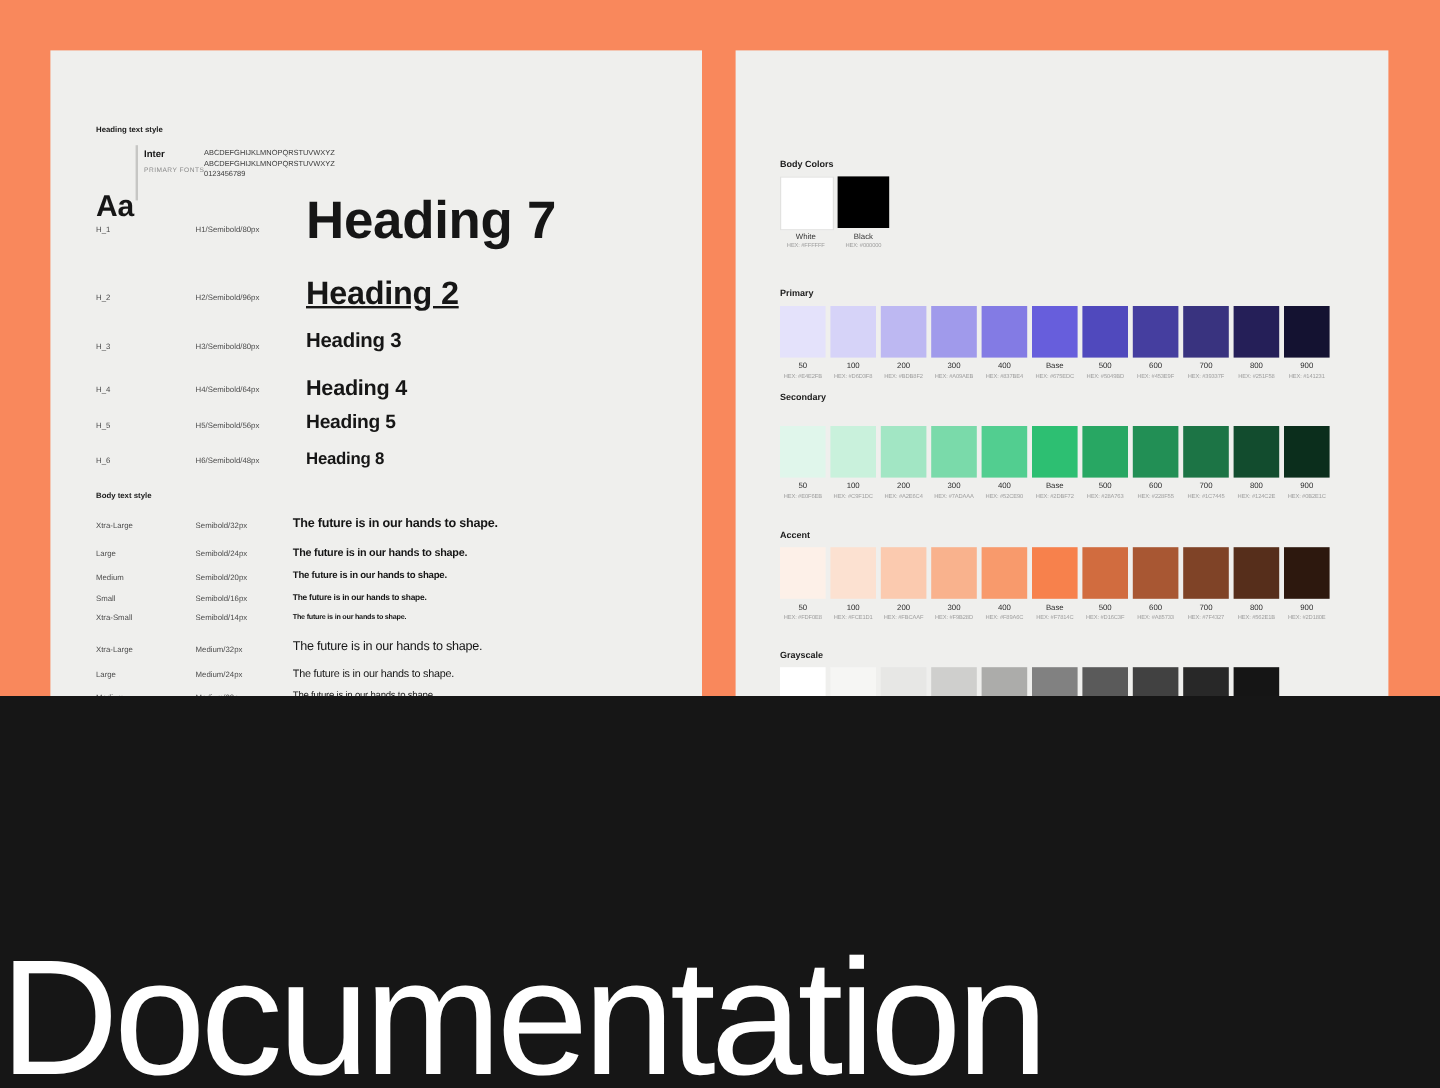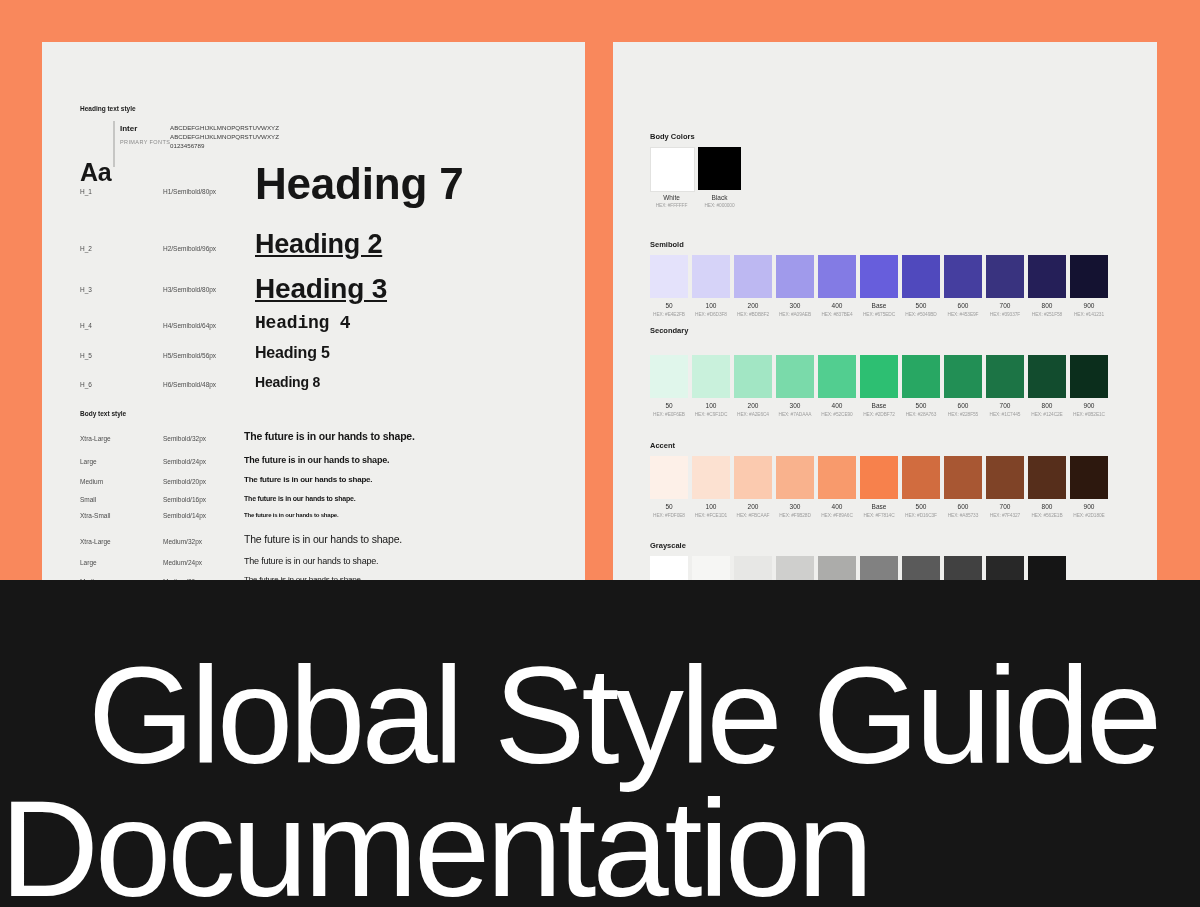--- a/index.html
+++ b/index.html
@@ -50,26 +50,26 @@
           <div class="abs sample" style="left: 213px; top: 120.08px; font-size: 44px; font-weight: 600;">Heading 7</div>
         </div>
         <div>
           <div class="abs row-id" style="left: 38px; top: 203px;">H_2</div>
           <div class="abs row-spec" style="left: 121px; top: 203px;">H2/Semibold/96px</div>
           <div class="abs sample" style="left: 213px; top: 188.64px; font-size: 27px; font-weight: 600; text-decoration: underline;">Heading 2</div>
         </div>
         <div>
           <div class="abs row-id" style="left: 38px; top: 244px;">H_3</div>
           <div class="abs row-spec" style="left: 121px; top: 244px;">H3/Semibold/80px</div>
-          <div class="abs sample" style="left: 213px; top: 233.38px; font-size: 28px; font-weight: 600; text-decoration: underline;">Heading 3</div>
+          <div class="abs sample" style="left: 213px; top: 233.38px; font-size: 17px; font-weight: 600;">Heading 3</div>
         </div>
         <div>
           <div class="abs row-id" style="left: 38px; top: 280px;">H_4</div>
           <div class="abs row-spec" style="left: 121px; top: 280px;">H4/Semibold/64px</div>
-          <div class="abs sample" style="left: 213px; top: 271.76px; font-size: 18px; font-weight: 600; font-family: Liberation Mono, monospace;">Heading 4</div>
+          <div class="abs sample" style="left: 213px; top: 271.76px; font-size: 18px; font-weight: 600;">Heading 4</div>
         </div>
         <div>
           <div class="abs row-id" style="left: 38px; top: 310px;">H_5</div>
           <div class="abs row-spec" style="left: 121px; top: 310px;">H5/Semibold/56px</div>
           <div class="abs sample" style="left: 213px; top: 303.12px; font-size: 16px; font-weight: 600;">Heading 5</div>
         </div>
         <div>
           <div class="abs row-id" style="left: 38px; top: 339px;">H_6</div>
           <div class="abs row-spec" style="left: 121px; top: 339px;">H6/Semibold/48px</div>
           <div class="abs sample" style="left: 213px; top: 333.48px; font-size: 14px; font-weight: 600;">Heading 8</div>
@@ -119,21 +119,21 @@
 
     <section class="panel" id="colors-panel" style="left:613px;width:544px;">
     <div class="abs sec-label" style="left: 37px; top: 90px; font-size: 7.5px;">Body Colors</div>
         <div class="swatch" style="left: 37px; top: 105px; width: 43px; height: 43px; background: rgb(255, 255, 255); border: 1px solid rgb(226, 226, 224);"></div>
         <div class="abs sw-num" style="left: 37px; top: 152px; width: 43px; color: rgb(51, 51, 51);">White</div>
         <div class="abs sw-hex" style="left: 37px; top: 161px; width: 43px;">HEX: #FFFFFF</div>
         <div class="swatch" style="left: 85px; top: 105px; width: 43px; height: 43px; background: rgb(0, 0, 0);"></div>
         <div class="abs sw-num" style="left: 85px; top: 152px; width: 43px; color: rgb(51, 51, 51);">Black</div>
         <div class="abs sw-hex" style="left: 85px; top: 161px; width: 43px;">HEX: #000000</div>
         <div>
-          <div class="abs sec-label" style="left: 37px; top: 198px; font-size: 7.5px;">Semibold</div>
+          <div class="abs sec-label" style="left: 37px; top: 198px; font-size: 7.5px;">Primary</div>
           <div class="swatch" style="left: 37px; top: 213px; width: 38px; height: 43px; background: rgb(228, 226, 251);"></div>
           <div class="sw-num" style="left: 37px; top: 260px;">50</div>
           <div class="sw-hex" style="left: 37px; top: 270px;">HEX: #E4E2FB</div>
           <div class="swatch" style="left: 79px; top: 213px; width: 38px; height: 43px; background: rgb(214, 211, 248);"></div>
           <div class="sw-num" style="left: 79px; top: 260px;">100</div>
           <div class="sw-hex" style="left: 79px; top: 270px;">HEX: #D6D3F8</div>
           <div class="swatch" style="left: 121px; top: 213px; width: 38px; height: 43px; background: rgb(189, 184, 242);"></div>
           <div class="sw-num" style="left: 121px; top: 260px;">200</div>
           <div class="sw-hex" style="left: 121px; top: 270px;">HEX: #BDB8F2</div>
           <div class="swatch" style="left: 163px; top: 213px; width: 38px; height: 43px; background: rgb(160, 154, 235);"></div>
@@ -244,16 +244,15 @@
           <div class="swatch" style="left: 289px; top: 514px; width: 38px; height: 43px; background: rgb(90, 90, 90);"></div>
           <div class="swatch" style="left: 331px; top: 514px; width: 38px; height: 43px; background: rgb(65, 65, 65);"></div>
           <div class="swatch" style="left: 373px; top: 514px; width: 38px; height: 43px; background: rgb(40, 40, 40);"></div>
           <div class="swatch" style="left: 415px; top: 514px; width: 38px; height: 43px; background: rgb(21, 21, 21);"></div>
         </div>
       </section>
 
   </div>
 
   <div class="footer">
-    <div class="big-line line1">Global Style Guide</div>
     <div class="big-line line2">Documentation</div>
   </div>
 </div>
 
 </body></html>

